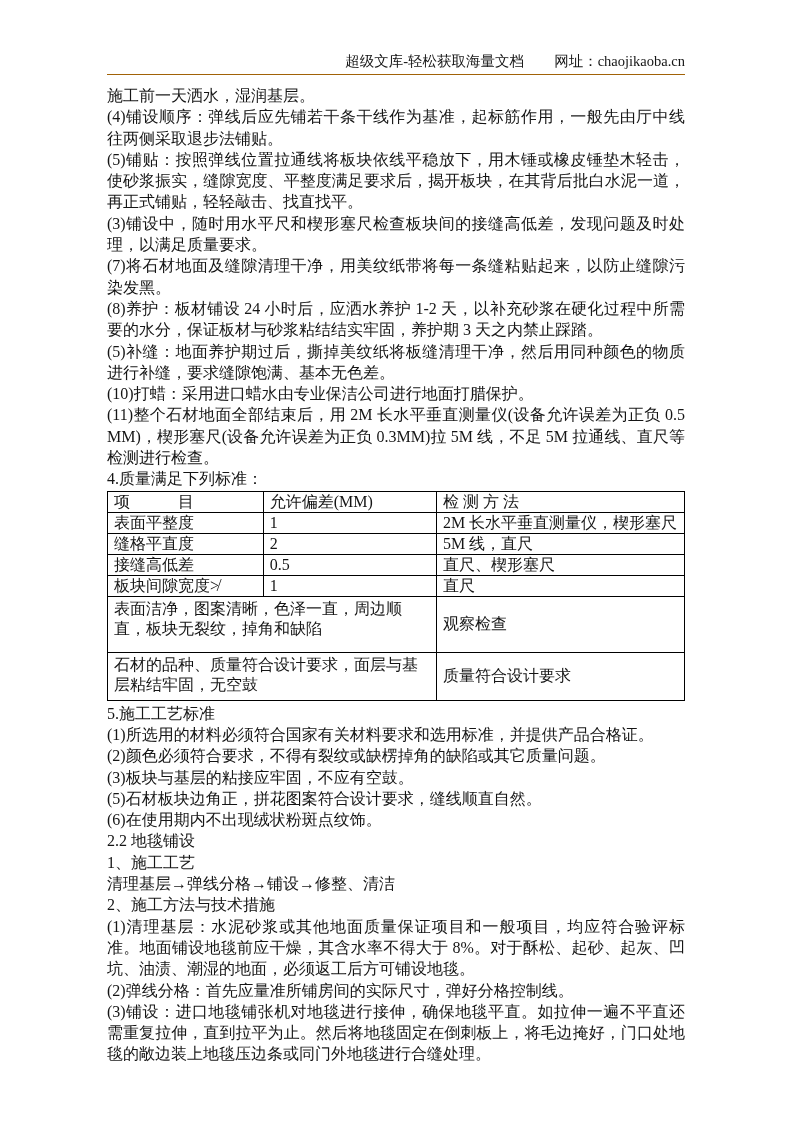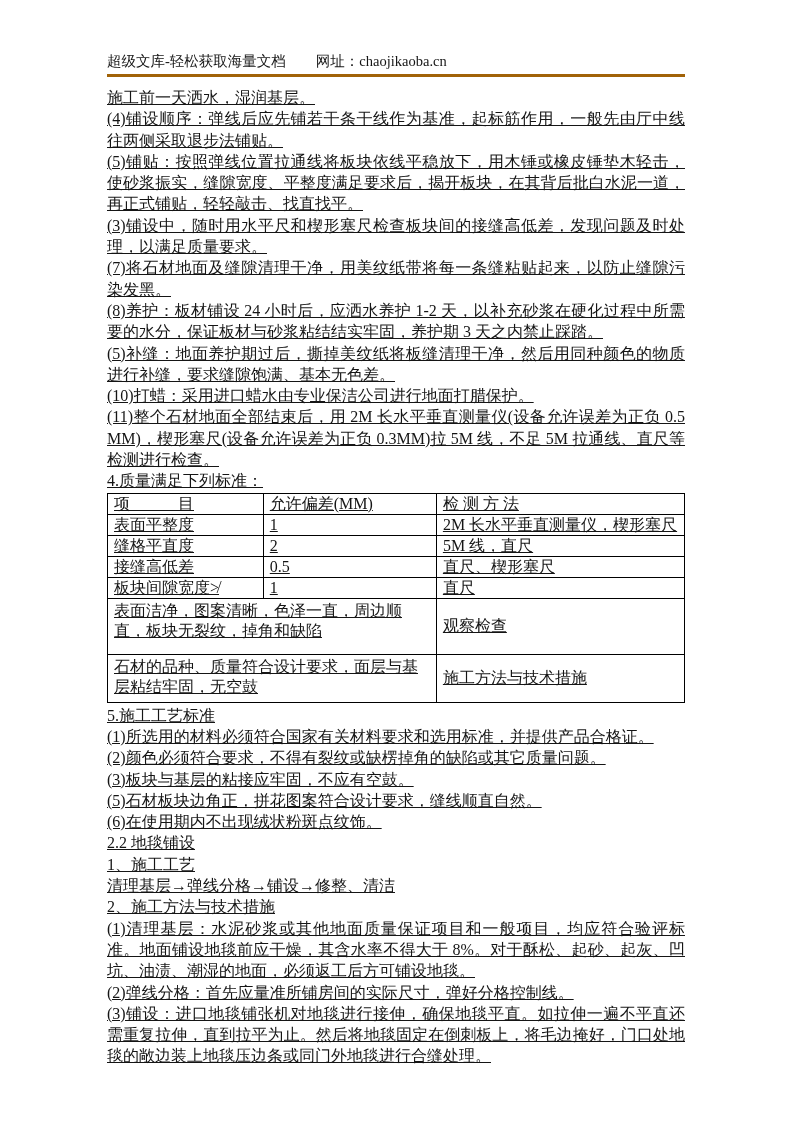--- a/index.html
+++ b/index.html
@@ -14,28 +14,29 @@
     overflow: hidden;
   }
   .content {
     position: absolute;
     left: 107px;
     top: 52px;
     width: 578px;
   }
   .doc-header {
     display: flex;
+    justify-content: flex-end;
     align-items: flex-end;
     gap: 30px;
     font-size: 14.5px;
     line-height: 18px;
     padding-bottom: 4px;
-    border-bottom: 3px solid #a16207;
+    border-bottom: 1px solid #a16207;
   }
-  .body-text { padding-top: 10px; text-decoration: underline; }
+  .body-text { padding-top: 10px; }
   .body-text p {
     font-size: 16px;
     line-height: 21.3px;
     text-align: justify;
     word-break: break-all;
   }
   table.quality {
     width: 100%;
     border-collapse: collapse;
     table-layout: fixed;
@@ -109,21 +110,21 @@
             <td>板块间隙宽度≯</td>
             <td>1</td>
             <td>直尺</td>
           </tr>
           <tr class="tall-1">
             <td class="desc-cell" colspan="2">表面洁净，图案清晰，色泽一直，周边顺直，板块无裂纹，掉角和缺陷</td>
             <td>观察检查</td>
           </tr>
           <tr class="tall-2">
             <td class="desc-cell" colspan="2">石材的品种、质量符合设计要求，面层与基层粘结牢固，无空鼓</td>
-            <td>施工方法与技术措施</td>
+            <td>质量符合设计要求</td>
           </tr>
         </tbody>
       </table>
 
       <p>5.施工工艺标准</p>
       <p>(1)所选用的材料必须符合国家有关材料要求和选用标准，并提供产品合格证。</p>
       <p>(2)颜色必须符合要求，不得有裂纹或缺楞掉角的缺陷或其它质量问题。</p>
       <p>(3)板块与基层的粘接应牢固，不应有空鼓。</p>
       <p>(5)石材板块边角正，拼花图案符合设计要求，缝线顺直自然。</p>
       <p>(6)在使用期内不出现绒状粉斑点纹饰。</p>

